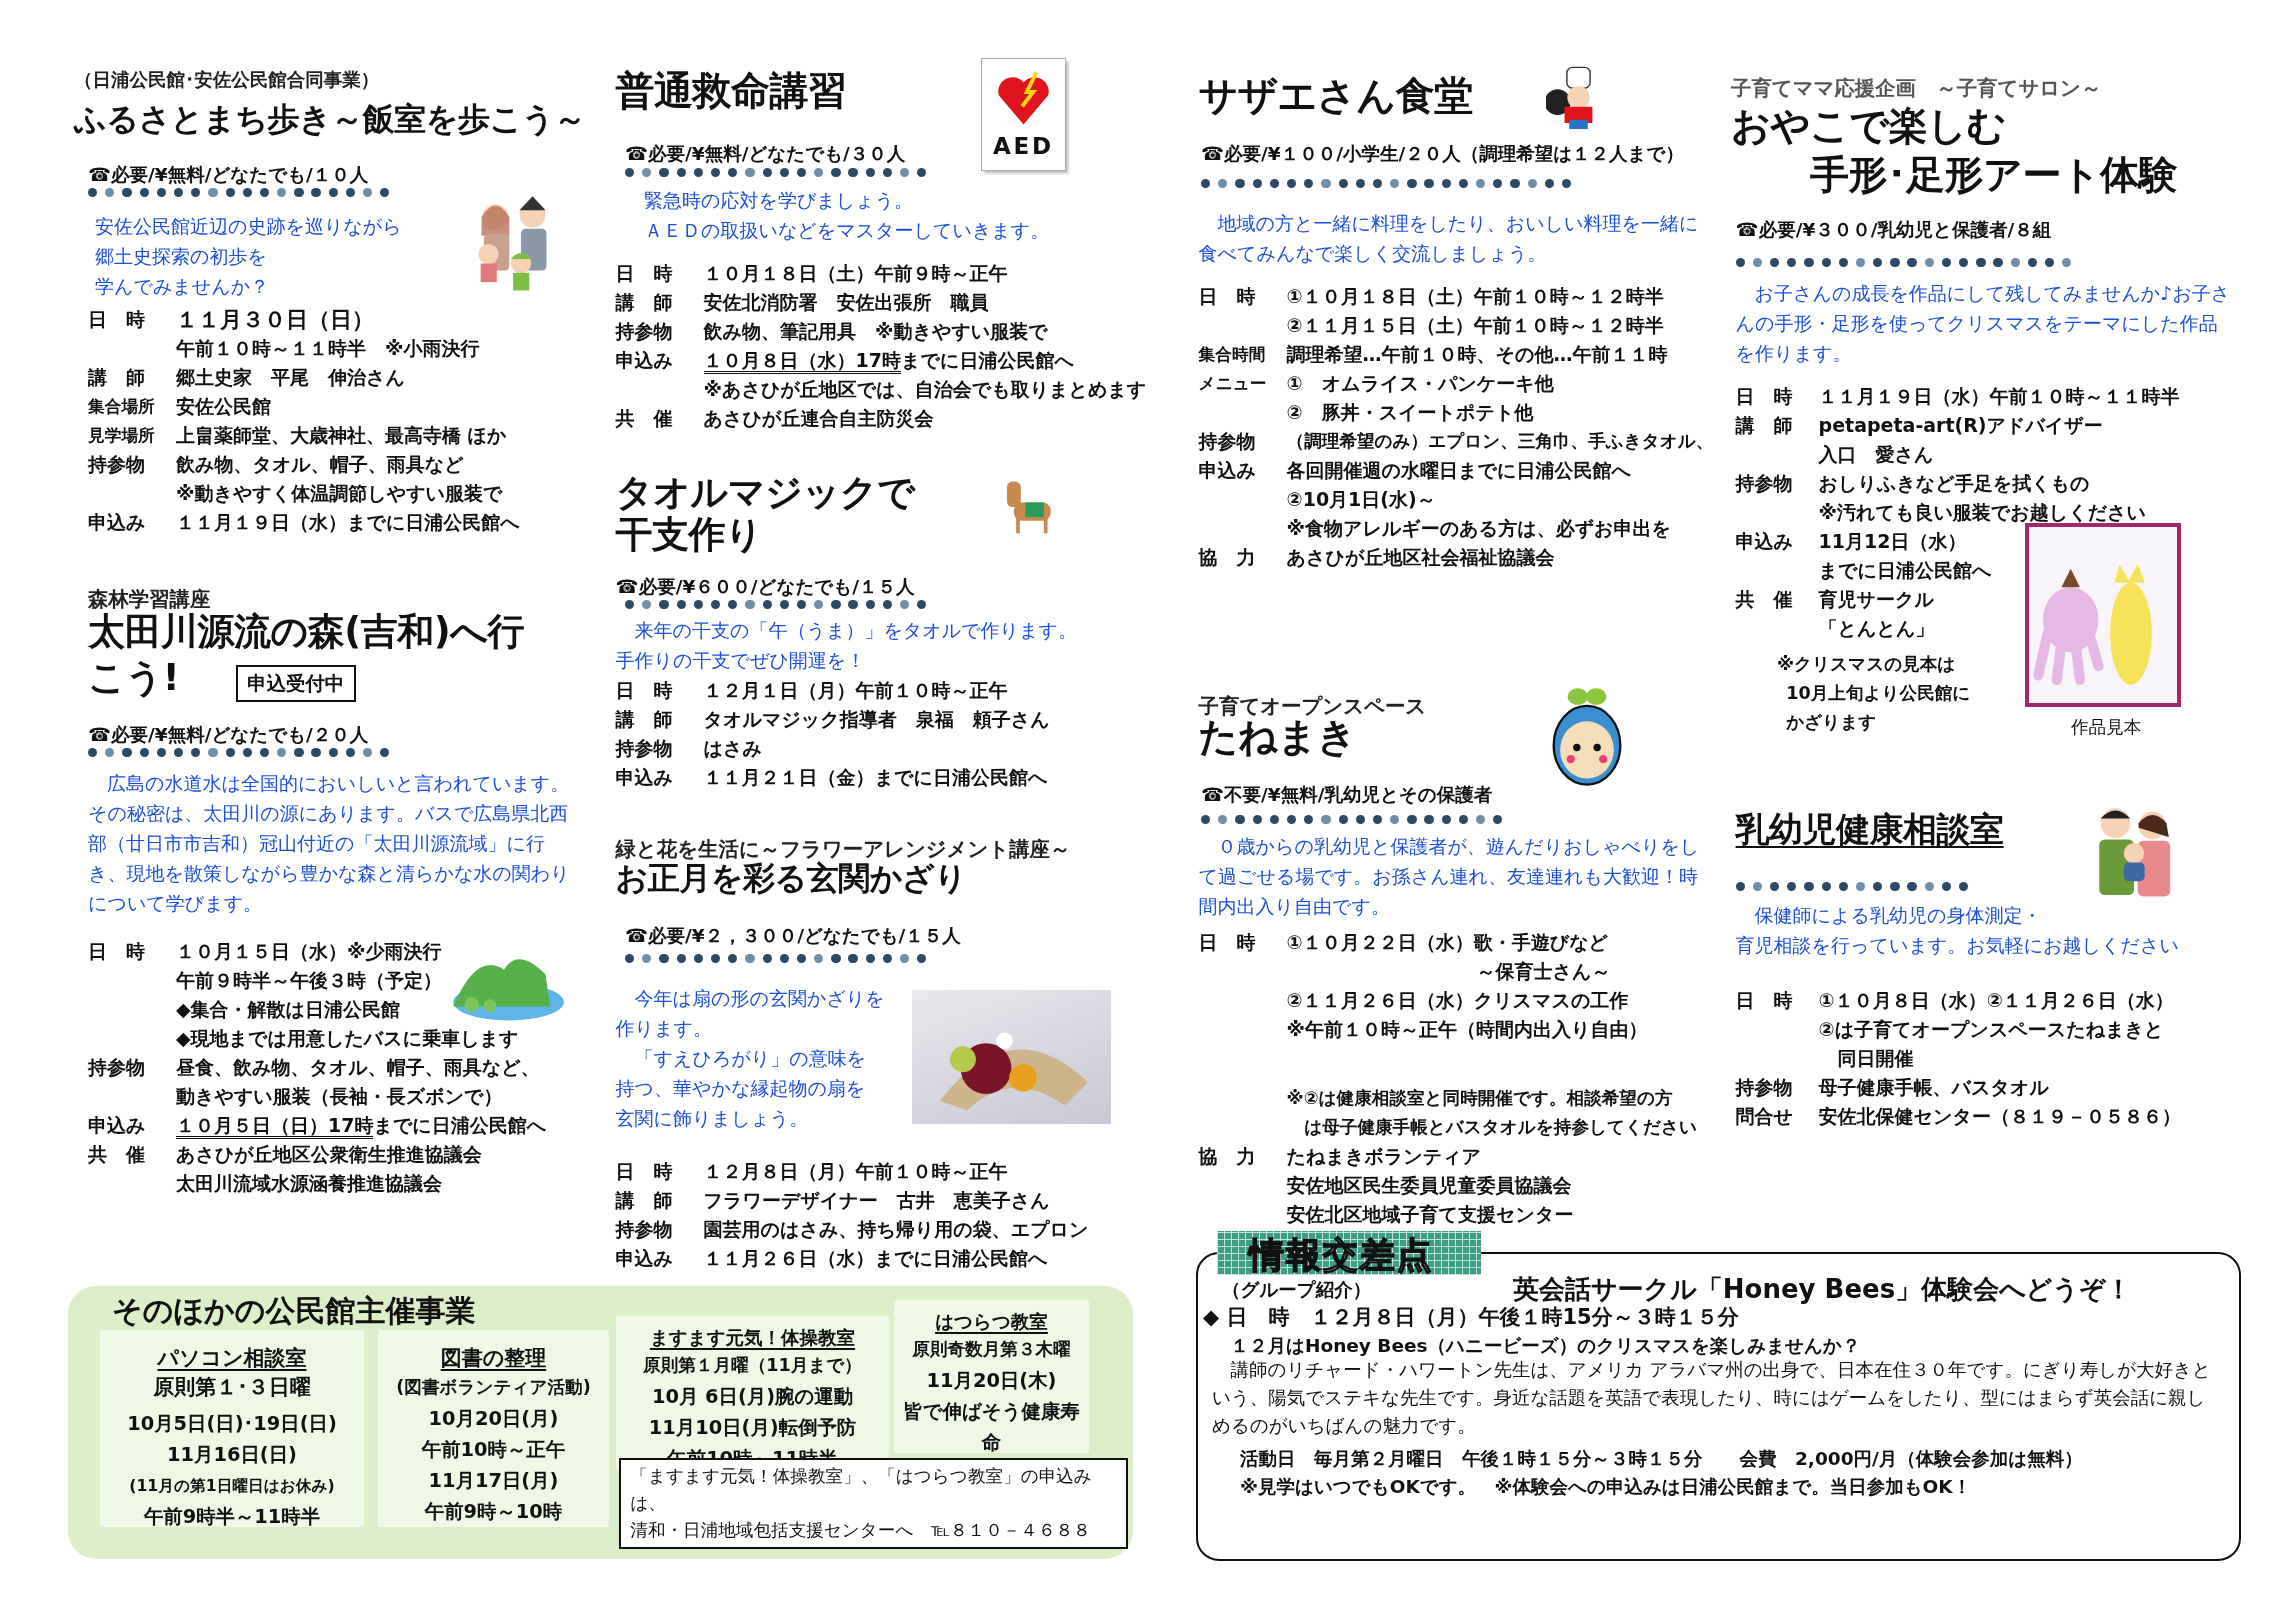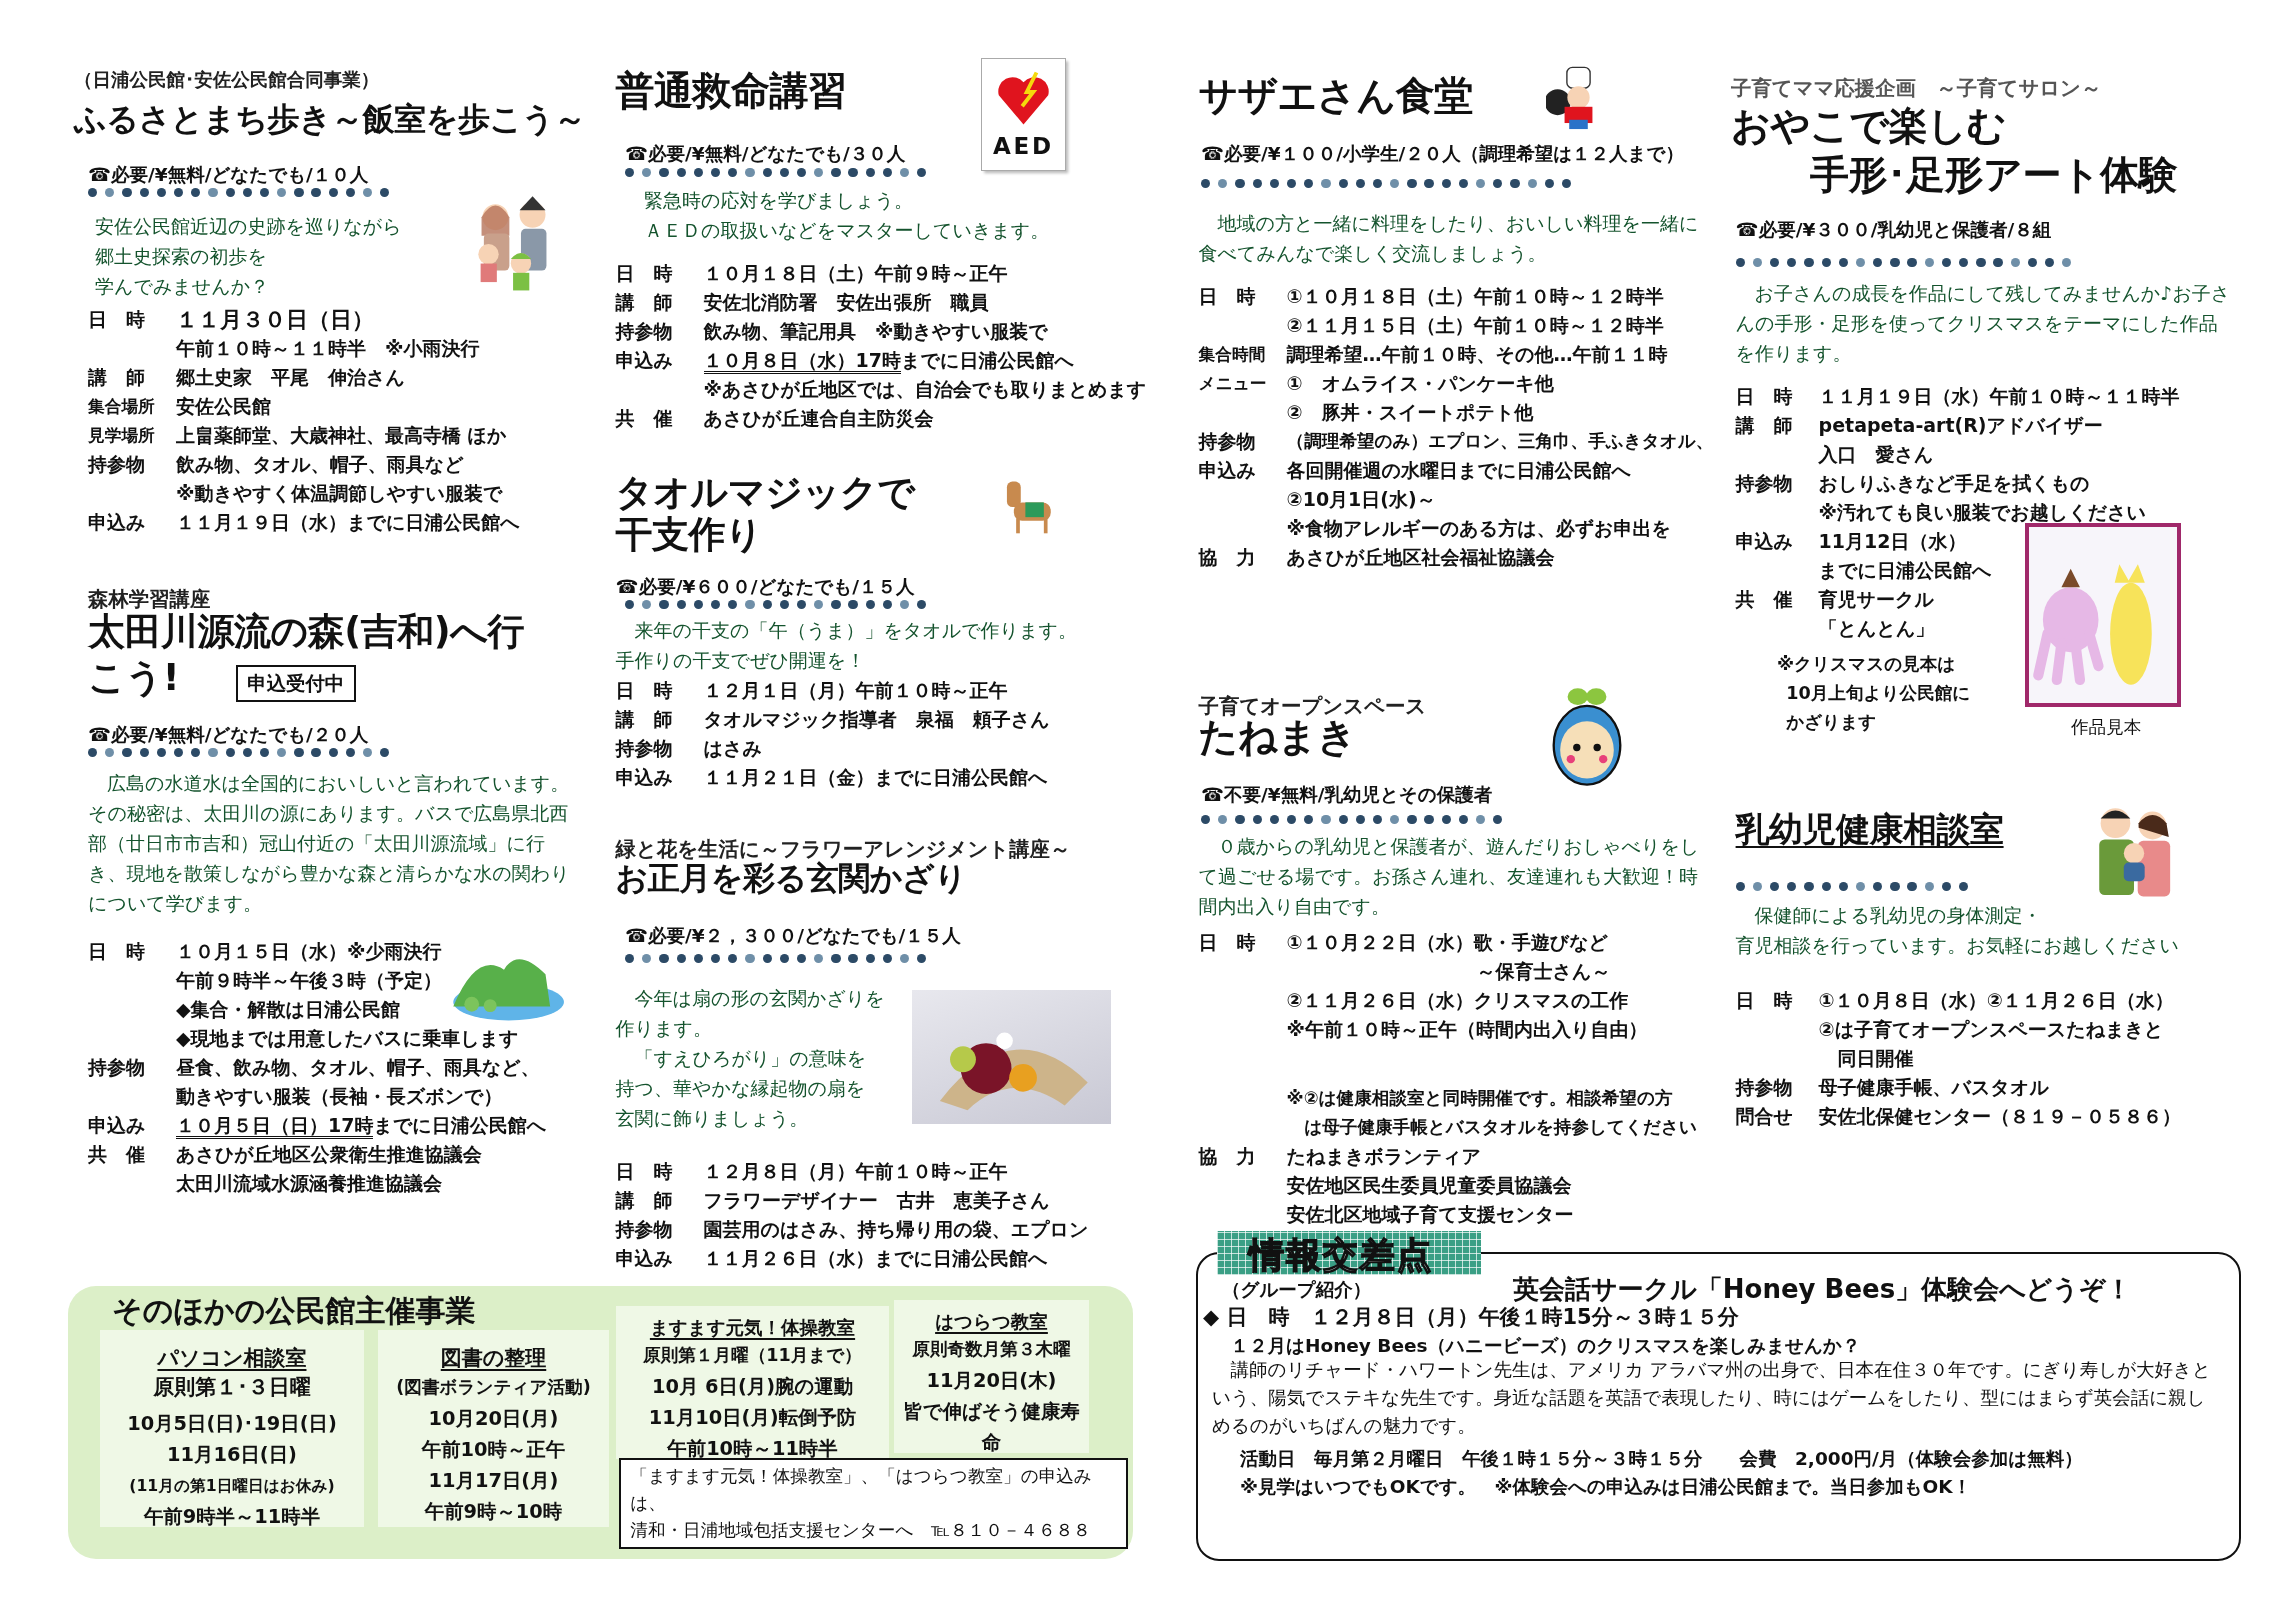--- a/index.html
+++ b/index.html
@@ -7,21 +7,21 @@
          font-family:"DejaVu Sans","Liberation Sans",sans-serif; color:#111; }
   .abs { position:absolute; }
   .col { position:absolute; top:0; }
   .kicker { font-size:20.4px; font-weight:bold; color:#222; white-space:nowrap; }
   .kicker.gray { color:#555; }
   .title { font-size:40px; font-weight:900; line-height:1.12; white-space:nowrap; letter-spacing:-0.5px; }
   .meta { font-size:18.5px; font-weight:bold; white-space:nowrap; }
   .dots { height:11px; display:flex; gap:7.9px; align-items:center; }
   .dot { width:9.3px; height:9.3px; border-radius:50%; background:#2c4a66; }
   .dot.l { background:#6f8fa8; }
-  .desc { font-size:19px; line-height:30px; color:#14532d; }
+  .desc { font-size:19px; line-height:30px; color:#1d4ed8; }
   .info { font-size:19px; font-weight:bold; line-height:29px; }
   .row { display:flex; white-space:nowrap; }
   .lbl { width:88px; flex:none; }
   .lbl.sm { font-size:16.7px; }
   .val { flex:1; white-space:pre; }
   .dul { border-bottom:3.2px double #111; }
   .badge { border:2.3px double #111; padding:2.8px 9.3px; font-size:19.4px; font-weight:bold; display:inline-block; }
   .ulhead { text-decoration:underline; text-decoration-thickness:2.3px; text-underline-offset:4.6px; }
   
   .green { left:68px; top:1286px; width:1065px; height:273px; background:#dcefc8; border-radius:28px; }
@@ -375,21 +375,21 @@
     <div class="l">午前9時半～11時半</div>
   </div>
   <div class="gcard" style="left:310px; top:44px; width:231px; height:197px;">
     <div class="h" style="margin-top:14px;">図書の整理</div>
     <div class="l" style="font-size:17.6px;">(図書ボランティア活動)</div>
     <div class="l">10月20日(月)</div>
     <div class="l">午前10時～正午</div>
     <div class="l">11月17日(月)</div>
     <div class="l">午前9時～10時</div>
   </div>
-  <div class="gcard" style="left:548px; top:20px; width:273px; height:153px;">
+  <div class="gcard" style="left:548px; top:30px; width:273px; height:153px;">
     <div class="h" style="margin-top:9.3px; font-size:18.5px;">ますます元気！体操教室</div>
     <div class="l" style="font-size:17.6px;">原則第１月曜（11月まで）</div>
     <div class="l">10月 6日(月)腕の運動</div>
     <div class="l">11月10日(月)転倒予防</div>
     <div class="l">午前10時～11時半</div>
   </div>
   <div class="gcard" style="left:826px; top:14px; width:195px; height:153px;">
     <div class="h" style="margin-top:9.3px; font-size:18.5px;">はつらつ教室</div>
     <div class="l" style="font-size:17.6px;">原則奇数月第３木曜</div>
     <div class="l">11月20日(木)</div>

